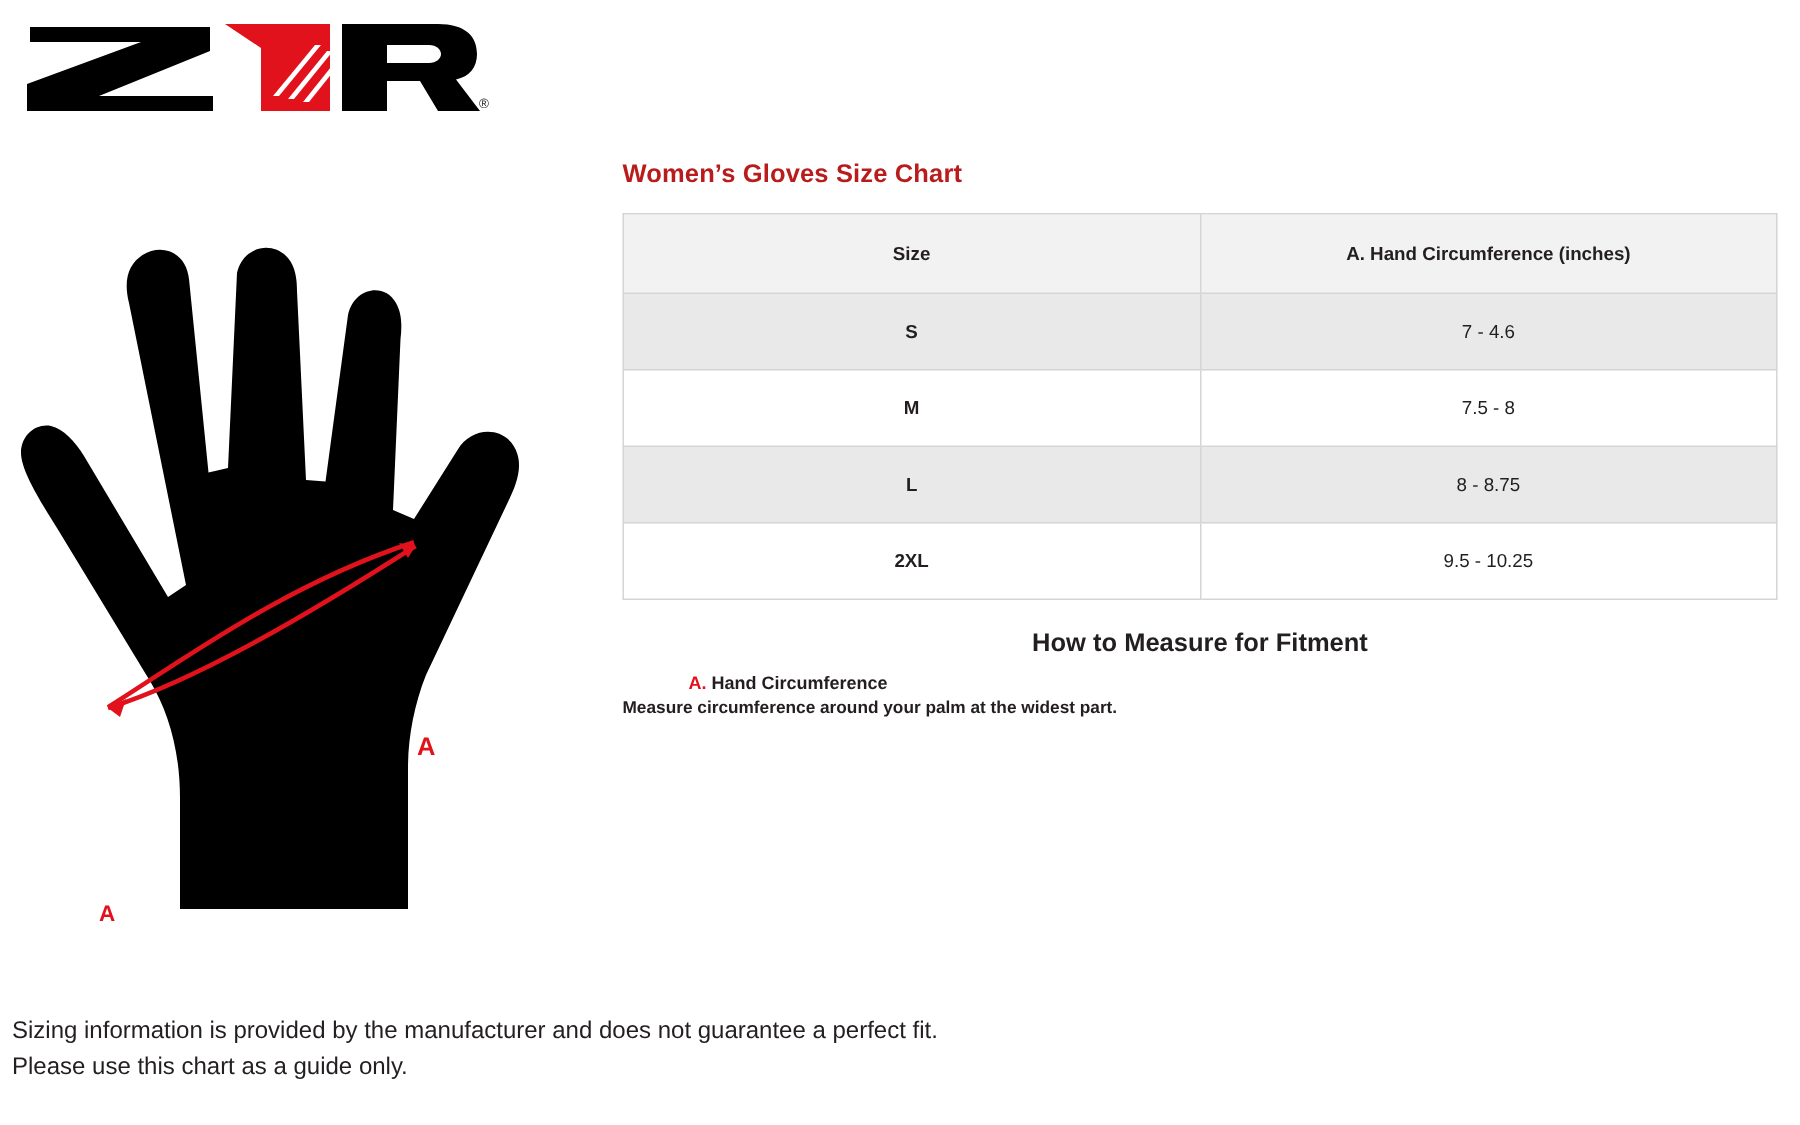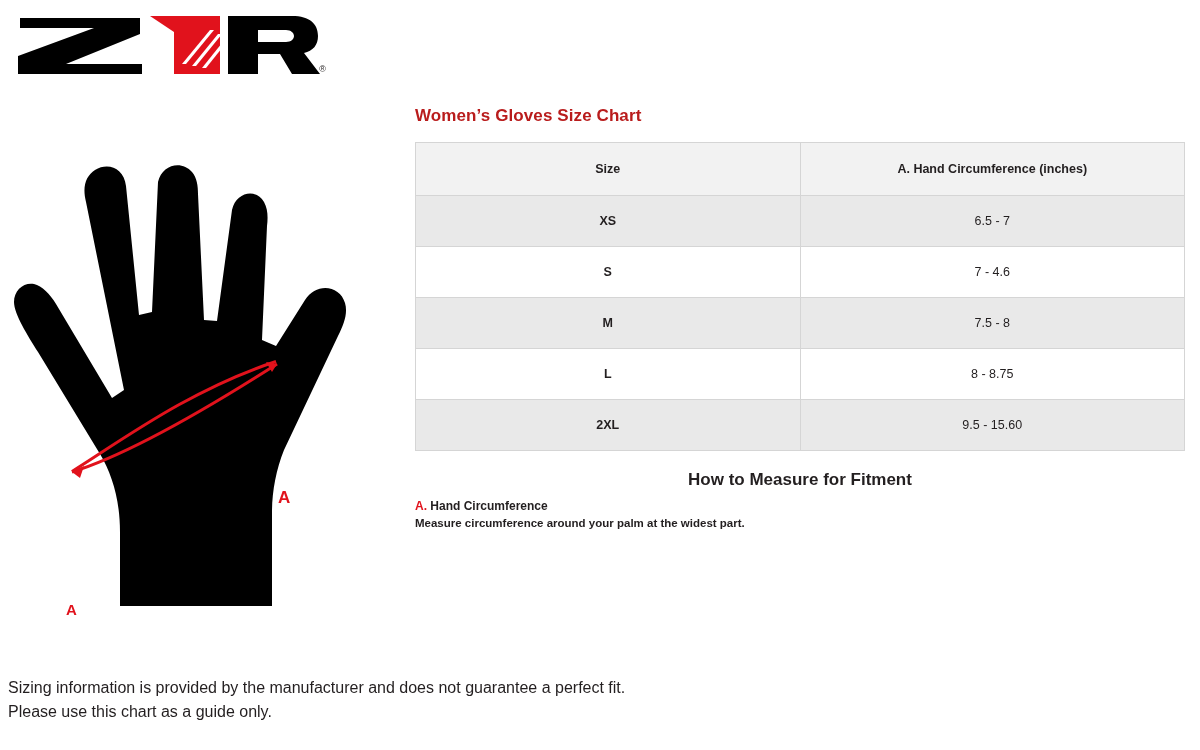--- a/index.html
+++ b/index.html
@@ -115,20 +115,21 @@
     font-weight: bold;
     margin: 19px 0 9px 0;
     color: #231f20;
     text-align: center;
   }
   .measure-head {
     font-size: 12px;
     font-weight: bold;
     color: #231f20;
     margin-bottom: 3px;
+    margin-left: 44px;
   }
   .measure-head .marker {
     color: #e1121c;
     font-weight: bold;
   }
   .measure-desc {
     font-size: 11.5px;
     color: #231f20;
     line-height: 1.35;
     font-weight: bold;
@@ -213,38 +214,34 @@
 
   <table class="size-chart">
     <thead>
       <tr>
         <th>Size</th>
         <th>A. Hand Circumference (inches)</th>
       </tr>
     </thead>
     <tbody>
       <tr>
-        <td class="size-col">XS</td>
-        <td class="meas-col">6.5 - 7</td>
-      </tr>
-      <tr>
         <td class="size-col">S</td>
         <td class="meas-col">7 - 4.6</td>
       </tr>
       <tr>
         <td class="size-col">M</td>
         <td class="meas-col">7.5 - 8</td>
       </tr>
       <tr>
         <td class="size-col">L</td>
         <td class="meas-col">8 - 8.75</td>
       </tr>
       <tr>
         <td class="size-col">2XL</td>
-        <td class="meas-col">9.5 - 15.60</td>
+        <td class="meas-col">9.5 - 10.25</td>
       </tr>
     </tbody>
   </table>
 
   <h2 class="how-title">How to Measure for Fitment</h2>
   <div>
     <div class="measure-head">
       <span class="marker">A.</span>
       <span>Hand Circumference</span>
     </div>

